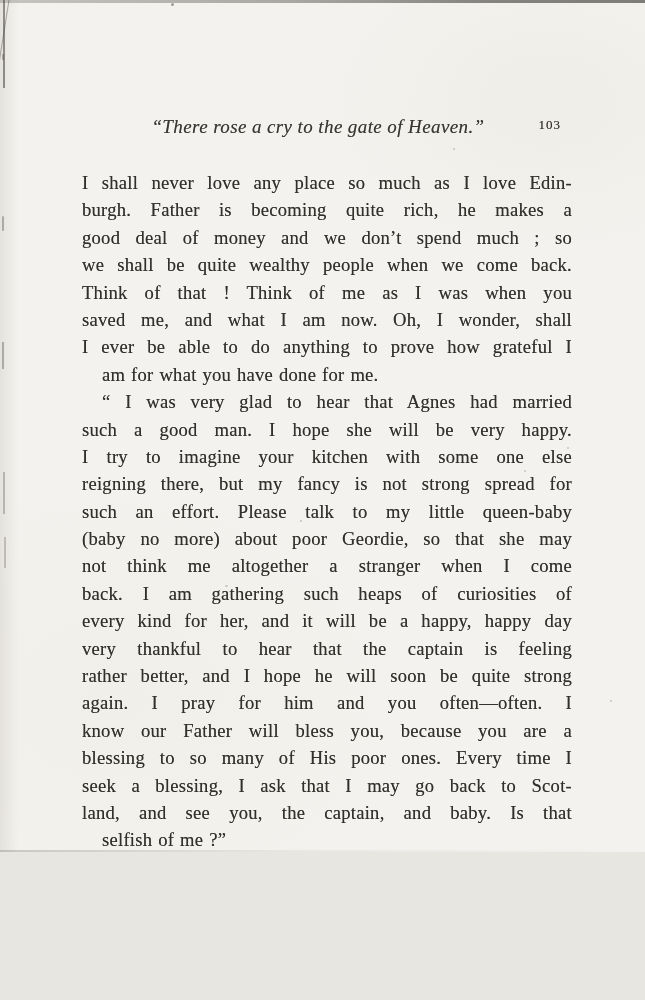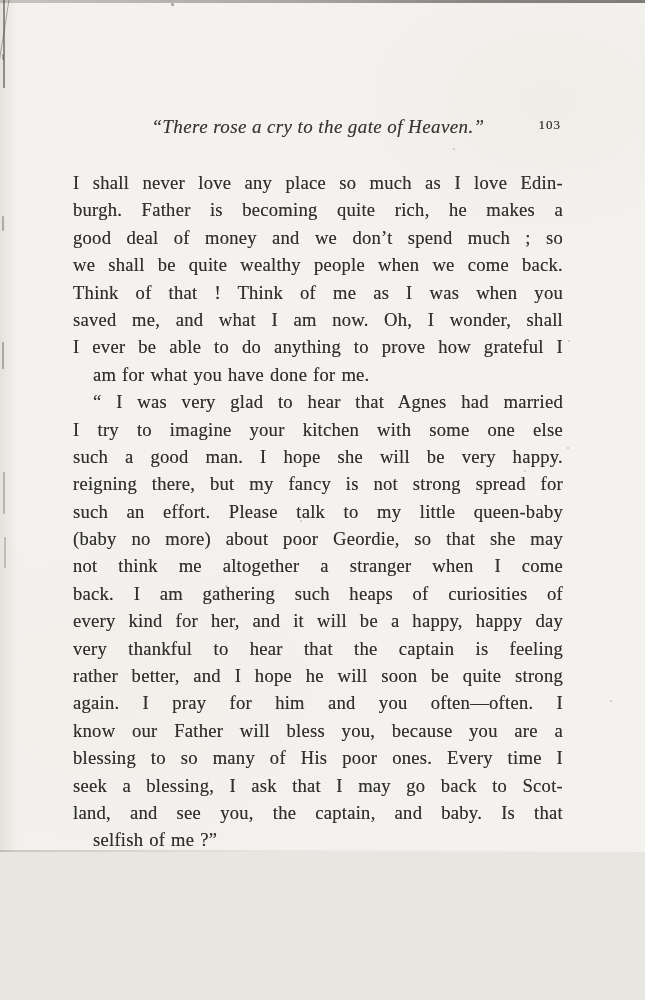--- a/index.html
+++ b/index.html
@@ -84,21 +84,21 @@
     font-size: 13px;
     letter-spacing: 1px;
     font-variant-numeric: oldstyle-nums;
     color: #35322e;
     text-shadow: 0 0 0.5px rgba(53,50,46,0.55);
   }
 
   
   .body-text {
     position: absolute;
-    top: 169px; left: 73px; width: 490px;
+    top: 169px; left: 82px; width: 490px;
   }
   .line {
     height: 27.4px;
     line-height: 27.4px;
     font-size: 18.6px;
     letter-spacing: 0.25px;
     word-spacing: 1px;
     text-align: justify;
     text-align-last: justify;
     text-shadow: 0 0 0.5px rgba(50,48,44,0.6);
@@ -152,23 +152,23 @@
       <div class="line">Think of that ! Think of me as I was when you</div>
 
       <div class="line">saved me, and what I am now. Oh, I wonder, shall</div>
 
       <div class="line">I ever be able to do anything to prove how grateful I</div>
 
       <div class="line last">am for what you have done for me.</div>
 
       <div class="line indent">“ I was very glad to hear that Agnes had married</div>
 
+      <div class="line">such a good man. I hope she will be very happy.</div>
+
       <div class="line">I try to imagine your kitchen with some one else</div>
-
-      <div class="line">such a good man. I hope she will be very happy.</div>
 
       <div class="line">reigning there, but my fancy is not strong spread for</div>
 
       <div class="line">such an effort. Please talk to my little queen-baby</div>
 
       <div class="line">(baby no more) about poor Geordie, so that she may</div>
 
       <div class="line">not think me altogether a stranger when I come</div>
 
       <div class="line">back. I am gathering such heaps of curiosities of</div>

